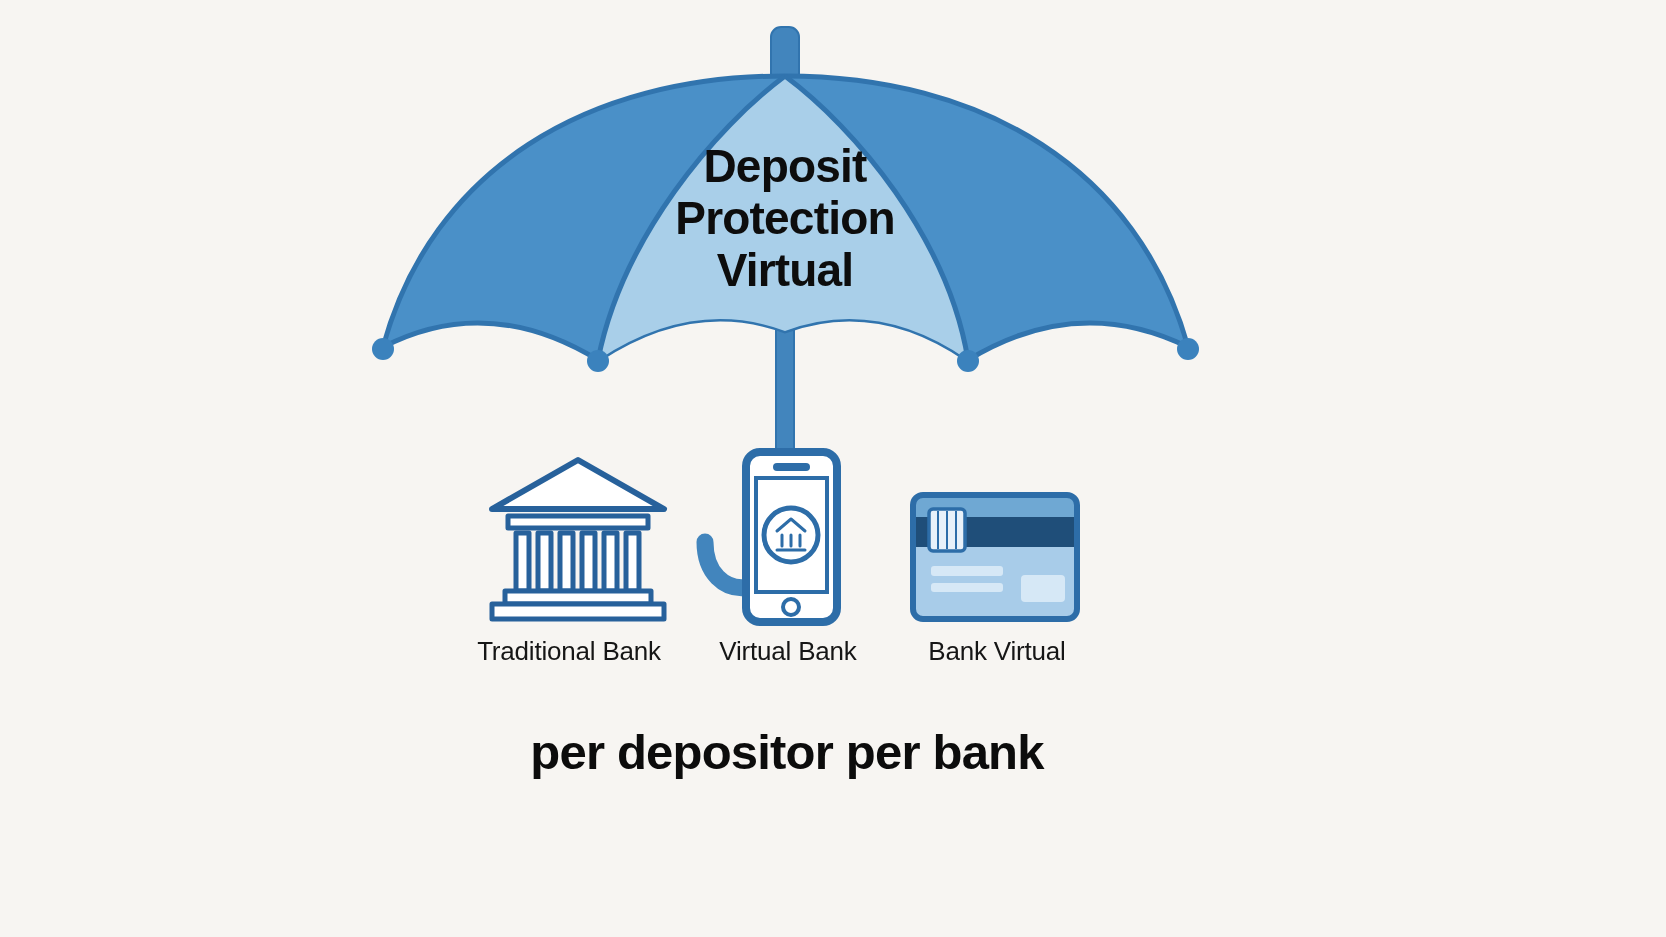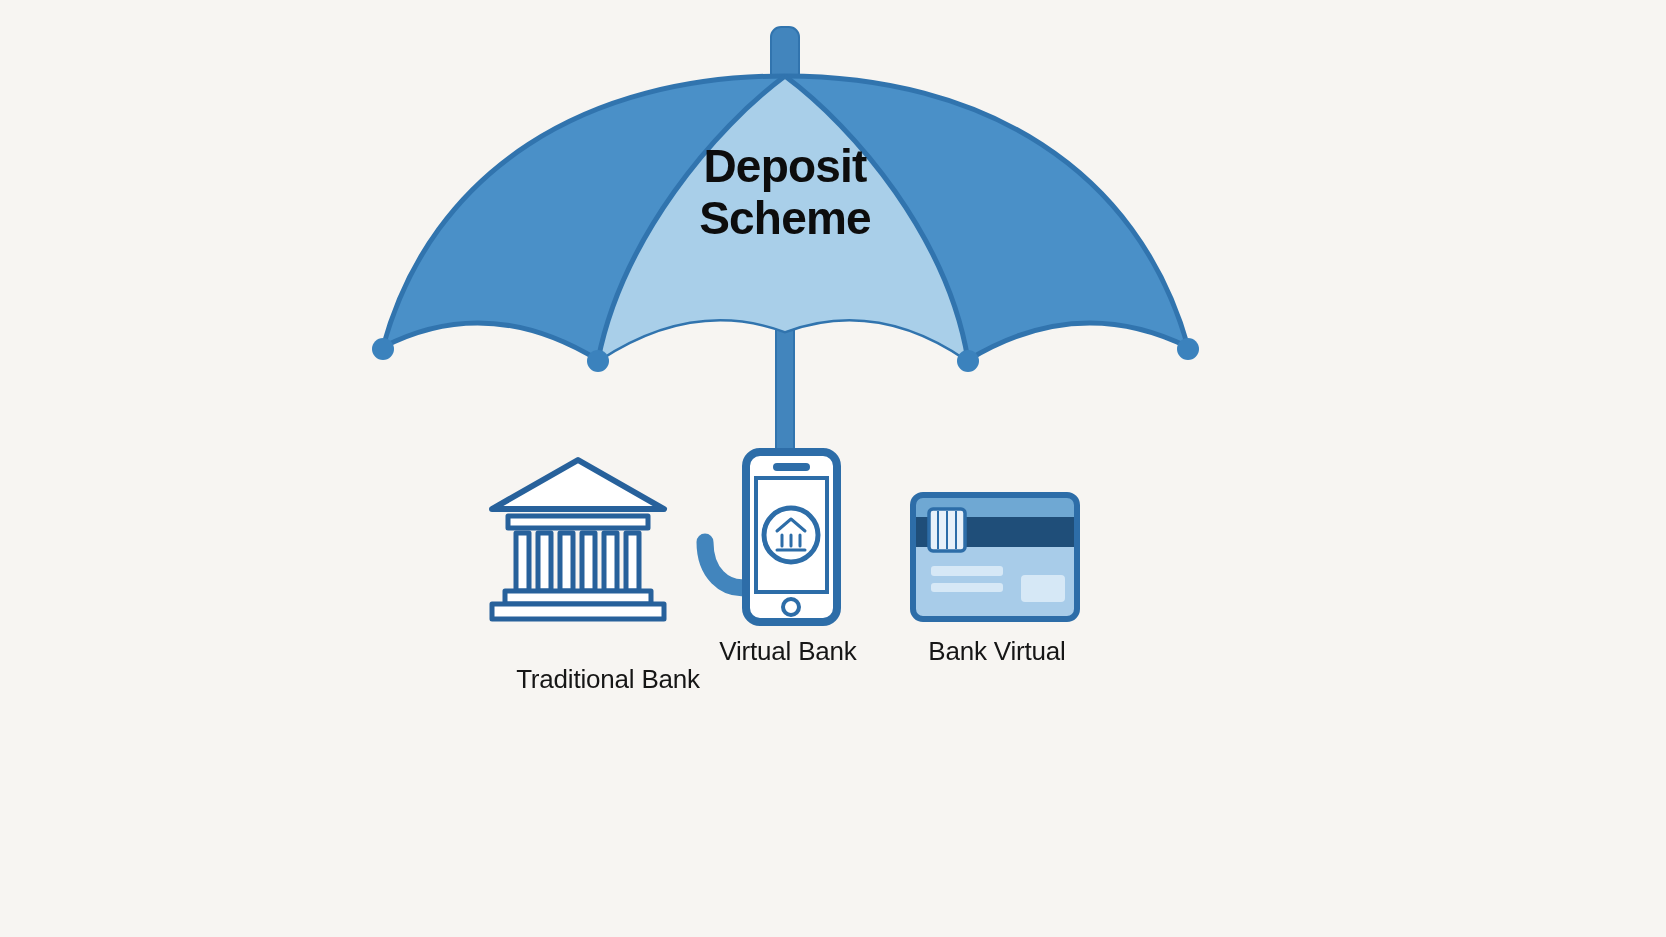--- a/index.html
+++ b/index.html
@@ -18,21 +18,21 @@
     text-align:center;
     font-size:46px;font-weight:700;line-height:52px;
     letter-spacing:-0.8px;color:#0d0d0d;white-space:nowrap;
   }
   .item-label{
     position:absolute;top:636px;
     transform:translateX(-50%);
     font-size:26px;font-weight:500;color:#161616;
     letter-spacing:-0.2px;white-space:nowrap;
   }
-  .label-0{left:608px;margin-top:28px;}
+  .label-0{left:569px;}
   .label-1{left:788px;text-align:right;}
   .label-2{left:997px;}
   .caption{
     position:absolute;left:787px;top:722px;
     transform:translateX(-50%);
     text-align:center;
     font-size:49px;font-weight:700;line-height:61px;
     letter-spacing:-0.8px;color:#0c0c0c;white-space:nowrap;
   }
 </style>
@@ -121,23 +121,25 @@
       </g>
       <rect x="931" y="566" width="72" height="10" rx="3" fill="#d6e8f6"></rect>
       <rect x="931" y="583" width="72" height="9" rx="3" fill="#d6e8f6"></rect>
       <rect x="1021" y="575" width="44" height="27" rx="4" fill="#d6e8f6"></rect>
       <rect x="913" y="495" width="164" height="124" rx="10" fill="none" stroke="#2d6da8" stroke-width="6"></rect>
     </g>
   </svg>
 
   <div class="umbrella-title">
     <div>Deposit</div>
-    <div>Scheme</div>
+    <div>Protection</div>
+    <div>Virtual</div>
   </div>
 
   <div class="item-label label-0">Traditional Bank</div>
   <div class="item-label label-1">Virtual Bank</div>
   <div class="item-label label-2">Bank Virtual</div>
 
   <div class="caption">
+    <div>per depositor per bank</div>
   </div>
 
 </div>
 
 </body></html>

